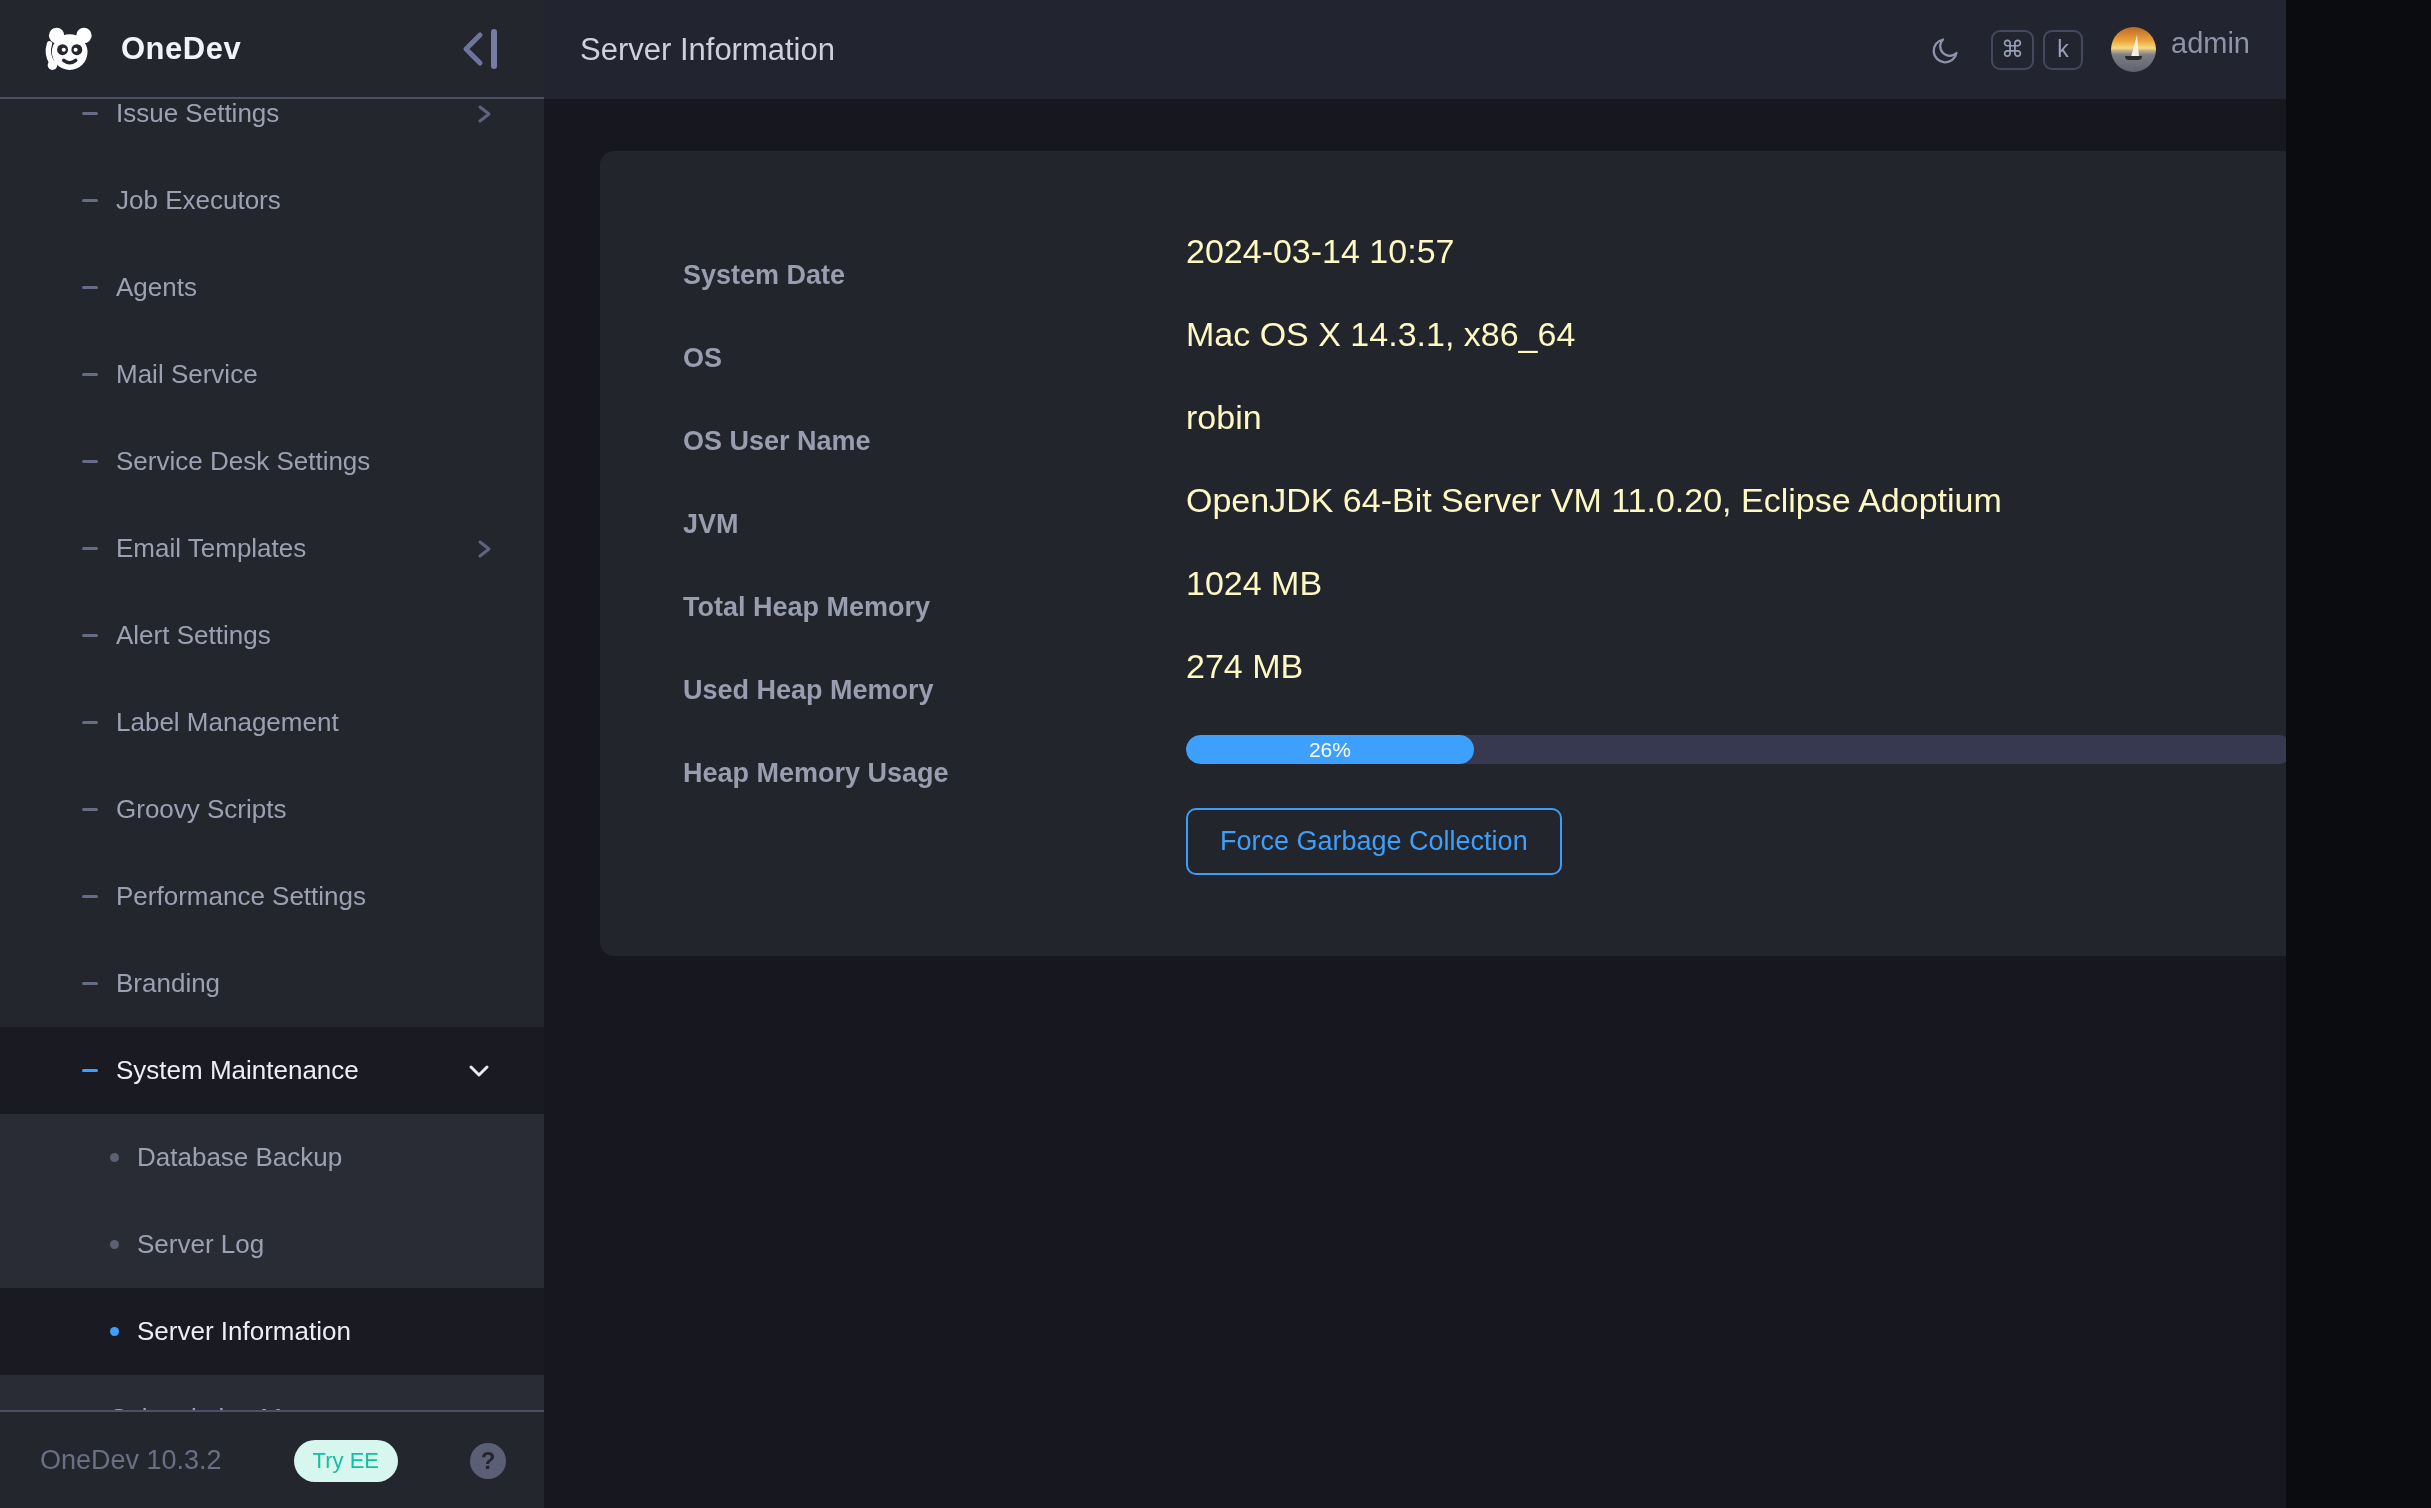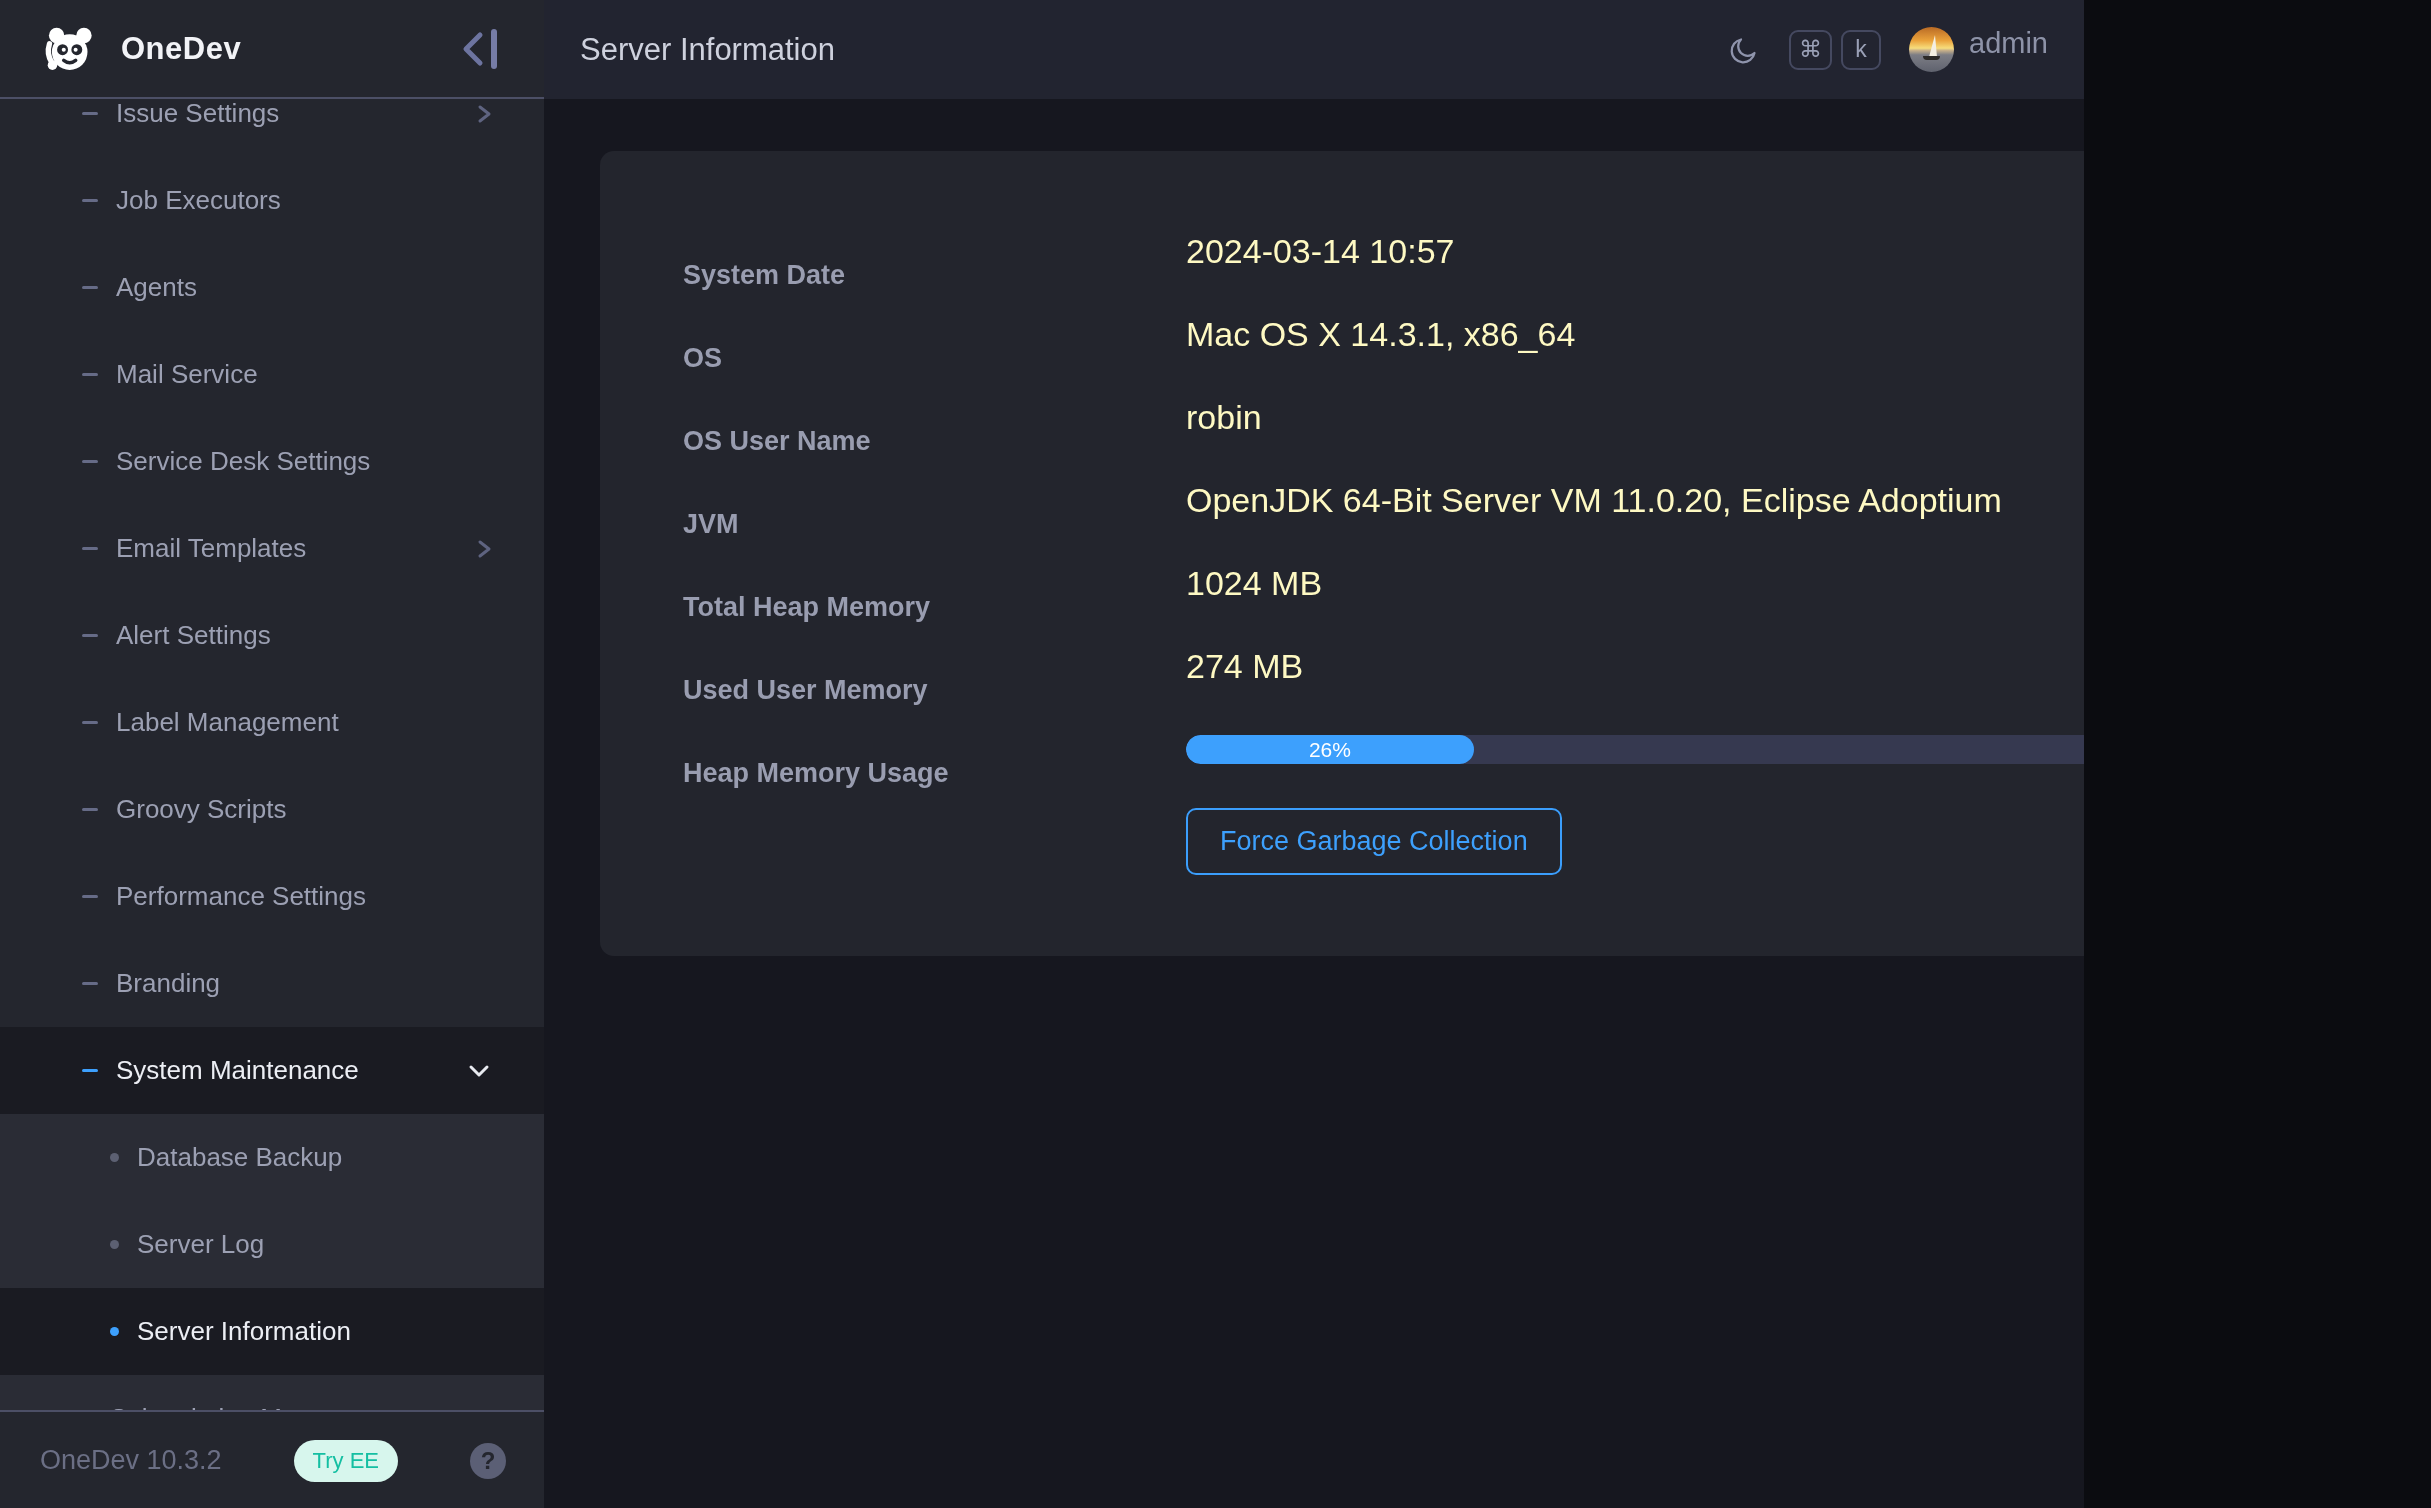--- a/index.html
+++ b/index.html
@@ -1,17 +1,17 @@
 <!DOCTYPE html>
 <html><head>
 <meta charset="utf-8">
 <style>
   html,body{margin:0;padding:0;background:#0b0c10;}
   .app{
-    position:relative;width:2084px;height:1509px;overflow:hidden;
+    position:relative;width:2286px;height:1509px;overflow:hidden;
     background:#16171f;
     font-family:"Liberation Sans","DejaVu Sans",sans-serif;
     -webkit-font-smoothing:antialiased;
   }
   
   .sidebar{position:absolute;left:0;top:0;width:544px;height:100%;background:#24262e;}
   .sidebar-header{
     position:absolute;top:0;left:0;right:0;height:99px;
     display:flex;align-items:center;padding:0 40px;box-sizing:border-box;
     border-bottom:2px solid #4c4f66;
@@ -260,21 +260,21 @@
   </div>
           <div class="info-row">
     <div class="info-label">JVM</div>
     <div class="info-value">OpenJDK 64-Bit Server VM 11.0.20, Eclipse Adoptium</div>
   </div>
           <div class="info-row">
     <div class="info-label">Total Heap Memory</div>
     <div class="info-value">1024 MB</div>
   </div>
           <div class="info-row">
-    <div class="info-label">Used User Memory</div>
+    <div class="info-label">Used Heap Memory</div>
     <div class="info-value">274 MB</div>
   </div>
         </div>
 
       <div class="info-row">
         <div class="info-label">Heap Memory Usage</div>
         <div class="progress-track">
           <div class="progress-fill" id="heap-fill" style="width: 26%;">
             <span class="progress-label">26%</span>
           </div>

